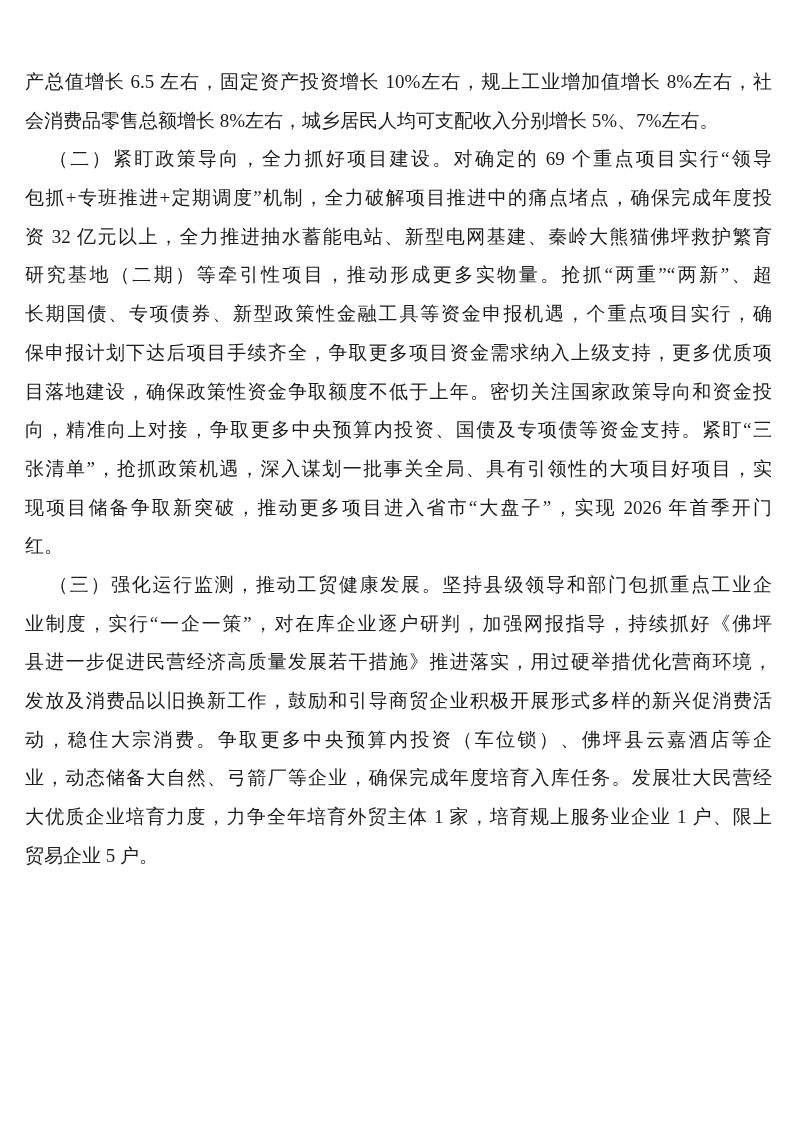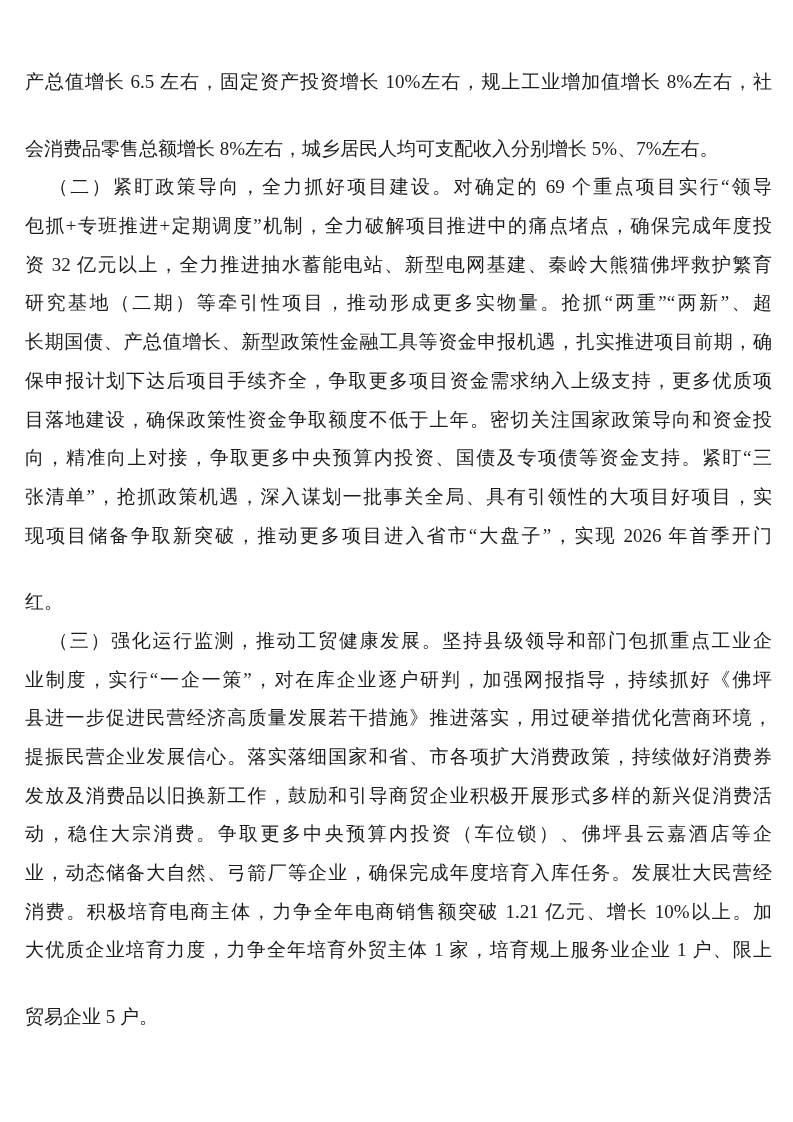--- a/index.html
+++ b/index.html
@@ -34,48 +34,45 @@
     line-height: 38.7px;
     text-align: justify;
     text-align-last: justify;
     text-justify: inter-ideograph;
     white-space: nowrap;
     overflow: visible;
   }
   .line.para-end {
     text-align: right;
     text-align-last: left;
-    margin-top: 28px;
   }
   .line.indent {
     text-indent: 24px;
   }
 </style>
 </head>
 <body>
 
 <div class="page">
   <div class="text-block">
     <div class="line">产总值增长 6.5 左右，固定资产投资增长 10%左右，规上工业增加值增长 8%左右，社</div>
     <div class="line para-end">会消费品零售总额增长 8%左右，城乡居民人均可支配收入分别增长 5%、7%左右。</div>
     <div class="line indent">（二）紧盯政策导向，全力抓好项目建设。对确定的 69 个重点项目实行“领导</div>
     <div class="line">包抓+专班推进+定期调度”机制，全力破解项目推进中的痛点堵点，确保完成年度投</div>
     <div class="line">资 32 亿元以上，全力推进抽水蓄能电站、新型电网基建、秦岭大熊猫佛坪救护繁育</div>
     <div class="line">研究基地（二期）等牵引性项目，推动形成更多实物量。抢抓“两重”“两新”、超</div>
-    <div class="line">长期国债、产总值增长、新型政策性金融工具等资金申报机遇，扎实推进项目前期，确</div>
+    <div class="line">长期国债、专项债券、新型政策性金融工具等资金申报机遇，个重点项目实行，确</div>
     <div class="line">保申报计划下达后项目手续齐全，争取更多项目资金需求纳入上级支持，更多优质项</div>
     <div class="line">目落地建设，确保政策性资金争取额度不低于上年。密切关注国家政策导向和资金投</div>
     <div class="line">向，精准向上对接，争取更多中央预算内投资、国债及专项债等资金支持。紧盯“三</div>
     <div class="line">张清单”，抢抓政策机遇，深入谋划一批事关全局、具有引领性的大项目好项目，实</div>
     <div class="line">现项目储备争取新突破，推动更多项目进入省市“大盘子”，实现 2026 年首季开门</div>
     <div class="line para-end">红。</div>
     <div class="line indent">（三）强化运行监测，推动工贸健康发展。坚持县级领导和部门包抓重点工业企</div>
     <div class="line">业制度，实行“一企一策”，对在库企业逐户研判，加强网报指导，持续抓好《佛坪</div>
     <div class="line">县进一步促进民营经济高质量发展若干措施》推进落实，用过硬举措优化营商环境，</div>
-    <div class="line">提振民营企业发展信心。落实落细国家和省、市各项扩大消费政策，持续做好消费券</div>
     <div class="line">发放及消费品以旧换新工作，鼓励和引导商贸企业积极开展形式多样的新兴促消费活</div>
     <div class="line">动，稳住大宗消费。争取更多中央预算内投资（车位锁）、佛坪县云嘉酒店等企</div>
     <div class="line">业，动态储备大自然、弓箭厂等企业，确保完成年度培育入库任务。发展壮大民营经</div>
-    <div class="line">消费。积极培育电商主体，力争全年电商销售额突破 1.21 亿元、增长 10%以上。加</div>
     <div class="line">大优质企业培育力度，力争全年培育外贸主体 1 家，培育规上服务业企业 1 户、限上</div>
     <div class="line para-end">贸易企业 5 户。</div>
   </div>
 </div>
 
 </body></html>

